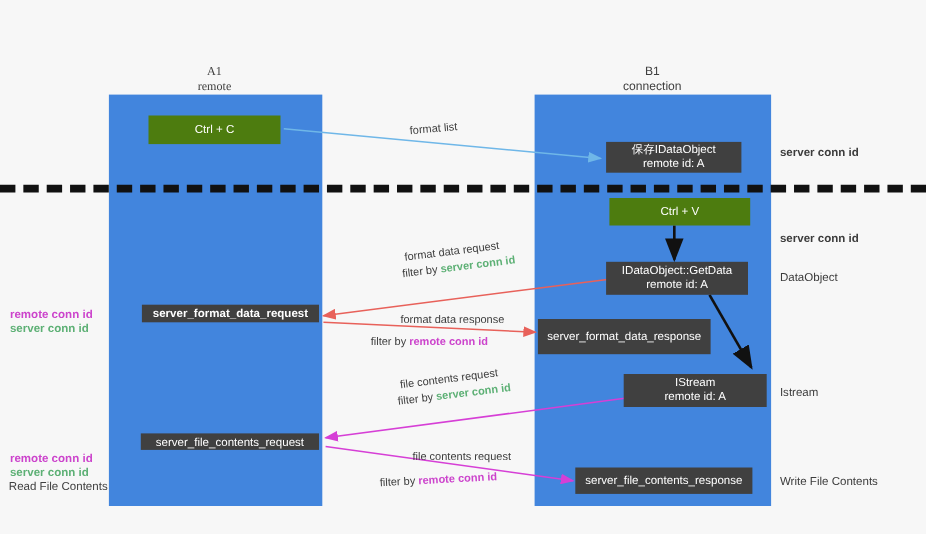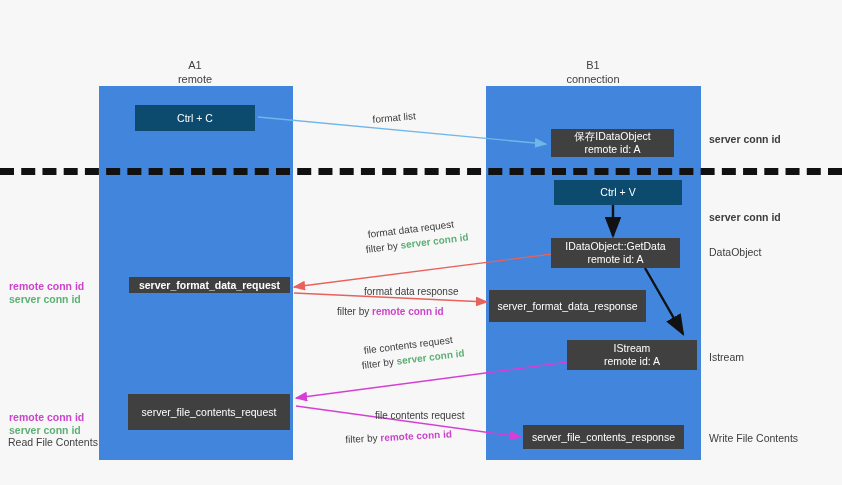--- a/index.html
+++ b/index.html
@@ -24,21 +24,21 @@
   }
   .lane{
     position:absolute;background:#4285dd;
   }
 
   .node{
     position:absolute;box-sizing:border-box;
     display:flex;flex-direction:column;align-items:center;justify-content:center;
     color:#ffffff;font-size:10.5px;line-height:13px;text-align:center;
   }
-  .node.green{background:#0c4a6e;}
+  .node.green{background:#4d7c0f;}
   .node.orange{background:#404040;}
   .node .l2{font-size:10.5px;}
 
   .sidelabel{
     position:absolute;font-size:10.5px;line-height:14px;white-space:nowrap;
   }
   .green-txt{color:#5db075;font-weight:bold;}
   .magenta-txt{color:#cc44cc;font-weight:bold;}
   .plain-txt{color:#3c3c3c;}
 
@@ -53,21 +53,21 @@
     position:absolute;left:0;top:168px;width:842px;height:0;
     border-top:7px dashed #111111;
   }
 </style>
 </head>
 <body>
 
 <div id="stage">
 
 
-  <div class="lane-head" style="left:135px;top:58px;width:120px;">
+  <div class="lane-head" style="left:135px;top:58px;width:120px;font-family:Liberation Serif, serif;">
     <div>A1</div>
     <div>remote</div>
   </div>
   <div class="lane-head" style="left:533px;top:58px;width:120px;">
     <div>B1</div>
     <div>connection</div>
   </div>
 
   <div class="lane" style="left:99px;top:86px;width:194px;height:374px;"></div>
   <div class="lane" style="left:486px;top:86px;width:215px;height:374px;"></div>
@@ -129,21 +129,21 @@
   </div>
 
   <div class="node orange" style="left:129px;top:277px;width:161px;height:16px;font-weight:bold;">
     <div>server_format_data_request</div>
   </div>
 
   <div class="node orange" style="left:489px;top:290px;width:157px;height:32px;">
     <div>server_format_data_response</div>
   </div>
 
-  <div class="node orange" style="left:128px;top:394px;width:162px;height:36px;">
+  <div class="node orange" style="left:128px;top:394px;width:162px;height:15px;justify-content:flex-end;">
     <div>server_file_contents_request</div>
   </div>
 
   <div class="node orange" style="left:523px;top:425px;width:161px;height:24px;">
     <div>server_file_contents_response</div>
   </div>
 
   <div class="edge-label rot" style="left:372px;top:113px;transform:rotate(-5deg);">format list</div>
 
   <div class="edge-label rot" style="left:367px;top:228px;transform:rotate(-7deg);">format data request</div>

